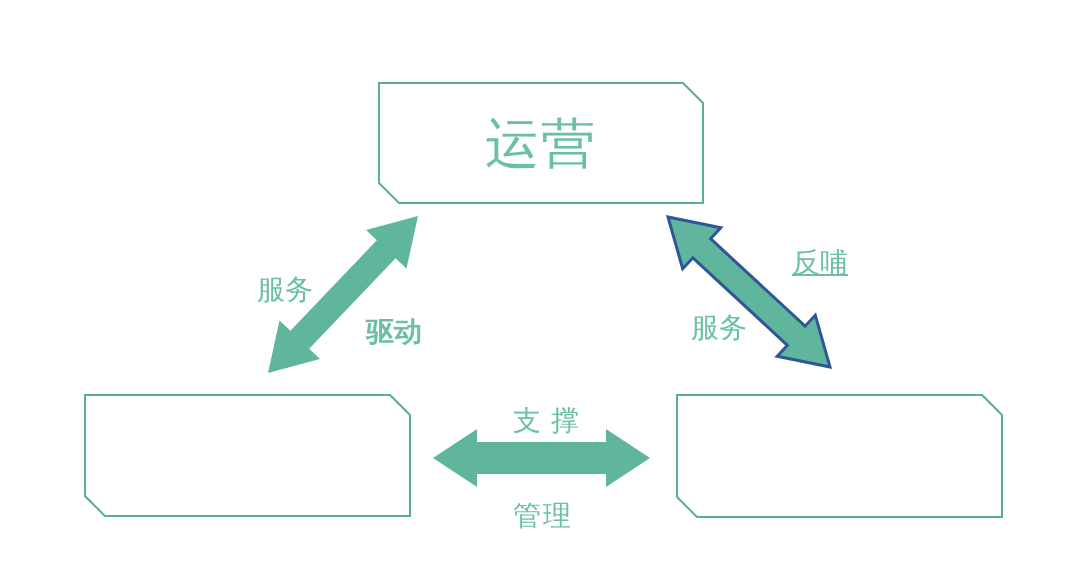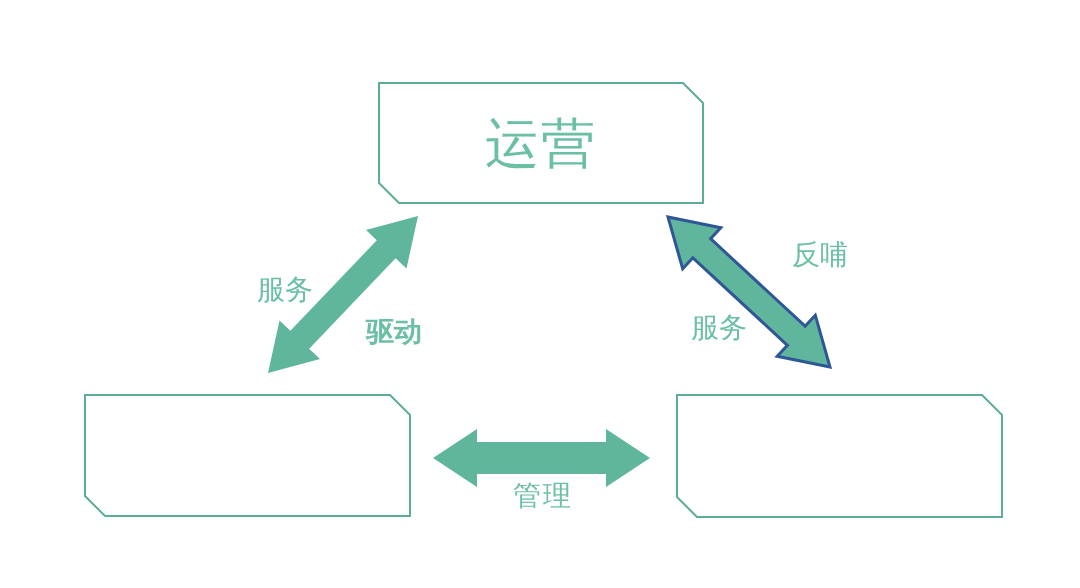--- a/index.html
+++ b/index.html
@@ -52,24 +52,24 @@
     font-size: 28px;
     font-weight: 400;
   }
   
   #lbl-operations { left: 541px; top: 144px; }
   #lbl-platform   { left: 247px; top: 456px; }
   #lbl-product    { left: 839px; top: 456px; }
 
   #lbl-po-serve   { left: 285px; top: 290px; }
   #lbl-po-drive   { left: 394px; top: 332px; font-weight: bold; }
-  #lbl-op-feed    { left: 820px; top: 255px; }
+  #lbl-op-feed    { left: 820px; top: 263px; text-decoration: underline; }
   #lbl-op-serve   { left: 719px; top: 328px; }
   #lbl-pp-support { left: 546px; top: 421px; letter-spacing: 10px; margin-left: 5px; }
-  #lbl-pp-manage  { left: 543px; top: 496px; letter-spacing: 2px; }
+  #lbl-pp-manage  { left: 543px; top: 516px; letter-spacing: 2px; }
 </style>
 </head>
 <body>
 
 <div id="canvas">
 
   <svg id="diagram-svg" viewBox="0 0 1080 588" xmlns="http://www.w3.org/2000/svg">
 
     <polygon class="arrow-shape" points="268.0,373.0 320.0,359.1 309.2,348.7 395.6,258.2 406.5,268.6 418.0,216.0 366.0,229.9 376.8,240.3 290.4,330.8 279.5,320.4"></polygon>
 
@@ -85,15 +85,16 @@
   </svg>
 
   <div class="label node-label" id="lbl-operations">运营</div>
 
   <div class="label edge-label" id="lbl-po-serve">服务</div>
   <div class="label edge-label" id="lbl-po-drive">驱动</div>
 
   <div class="label edge-label" id="lbl-op-feed">反哺</div>
   <div class="label edge-label" id="lbl-op-serve">服务</div>
 
+  <div class="label edge-label" id="lbl-pp-support">支撑</div>
   <div class="label edge-label" id="lbl-pp-manage">管理</div>
 
 </div>
 
 </body></html>

